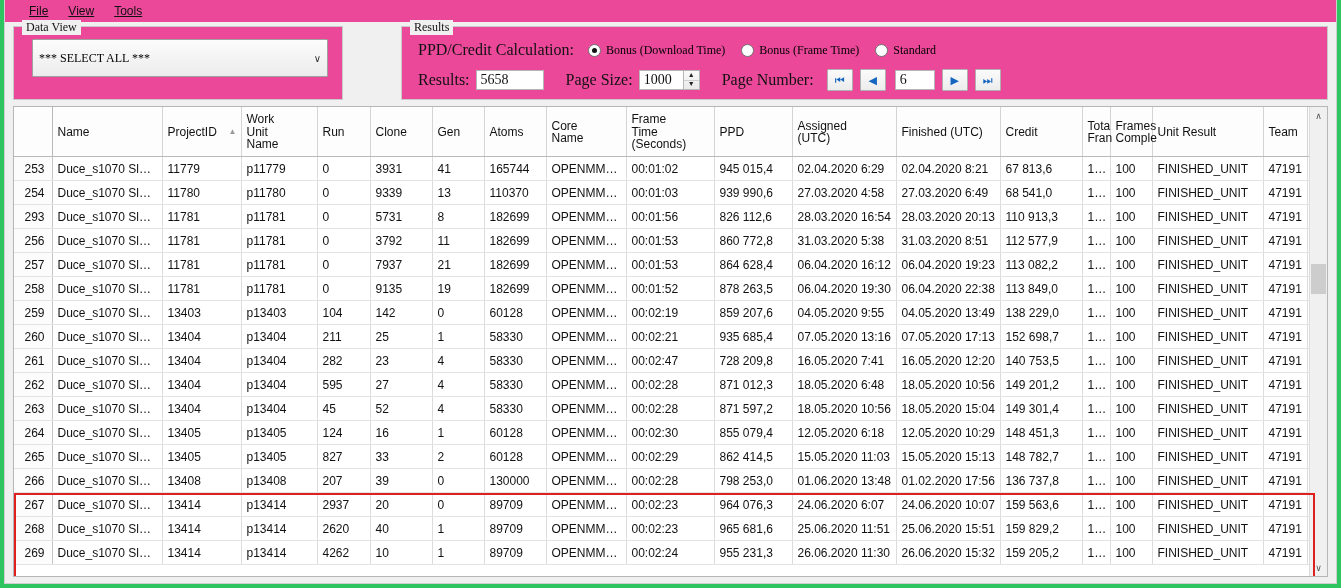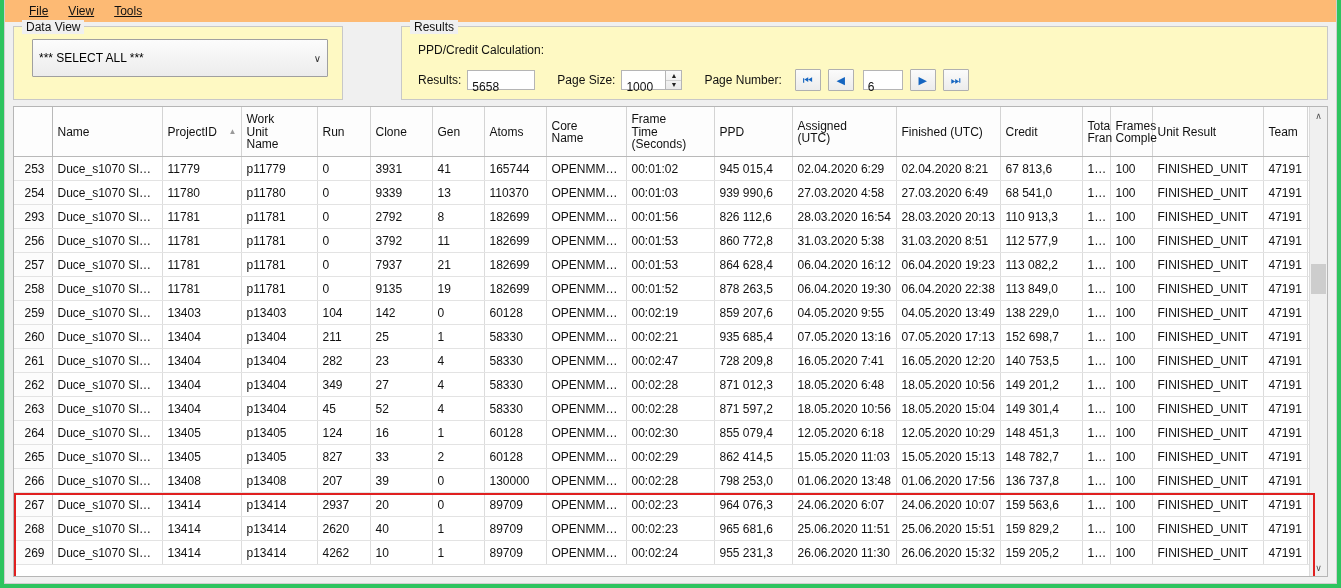--- a/index.html
+++ b/index.html
@@ -45,27 +45,27 @@
   .glyph-max{display:block;width:11px;height:10px;border:1.6px solid #111;}
   .glyph-close{display:block;font-size:14px;line-height:1;color:#fff;font-family:"DejaVu Sans",sans-serif;}
 
   
   .client{
     margin:0 4px 4px 4px;flex:1 1 auto;
     background:#f0f0f0;display:flex;flex-direction:column;min-height:0;
     border:1px solid #cfcfcf;border-top:none;
   }
   
-  .menubar{height:22px;flex:0 0 22px;display:flex;align-items:center;padding-left:14px;background:#fdba74;}
+  .menubar{height:22px;flex:0 0 22px;display:flex;align-items:center;padding-left:14px;background:#ec4899;}
   .menu-item{padding:2px 10px;font-size:12px;color:#111;}
   .menu-item u{text-decoration:underline;}
 
   
   .panels{display:flex;padding:4px 8px 6px 8px;gap:10px;flex:0 0 auto;}
-  .gb{position:relative;border:1px solid #c8c8c8;padding:12px 10px 8px 10px;background:#fef9c3;}
+  .gb{position:relative;border:1px solid #c8c8c8;padding:12px 10px 8px 10px;background:#ec4899;font-family:Liberation Serif, serif;}
   .gb>.gb-title{
     position:absolute;top:-7px;left:8px;background:#f0f0f0;padding:0 4px;font-size:12px;color:#111;
   }
   .gb-dataview{width:330px;box-sizing:border-box;}
   .gb-results{flex:1 1 auto;box-sizing:border-box;margin-left:48px;}
 
   .btn-row{display:flex;gap:9px;margin:4px 0 6px 8px;}
   .btn{
     width:100px;height:22px;line-height:20px;text-align:center;font-size:12px;
     background:linear-gradient(#fbfbfb,#eaeaea);border:1px solid #a9a9a9;color:#111;
@@ -76,33 +76,33 @@
     margin-left:8px;width:296px;height:38px;box-sizing:border-box;
     background:linear-gradient(#fcfcfc,#ececec);border:1px solid #a0a0a0;
     display:flex;align-items:center;padding:0 6px;font-size:12px;border-radius:1px;
   }
   .combo .cval{flex:1 1 auto;}
   .combo .carr{font-size:10px;color:#333;}
 
   
   .res-line{display:flex;align-items:center;height:22px;margin-left:6px;}
   .res-line.second{margin-top:8px;}
-  .res-label{font-size:12px;color:#111;margin-right:6px;}
+  .res-label{font-size:16px;color:#111;margin-right:6px;}
   .radio-grp{display:flex;align-items:center;gap:16px;margin-left:8px;}
   .radio{display:flex;align-items:center;gap:5px;font-size:12px;}
   .radio .dot{
     width:13px;height:13px;border-radius:50%;border:1px solid #707070;background:#fff;
     display:inline-block;position:relative;box-sizing:border-box;
   }
   .radio.on .dot::after{
     content:"";position:absolute;left:3px;top:3px;width:5px;height:5px;border-radius:50%;background:#111;
   }
   .txtbox{
     height:20px;box-sizing:border-box;border:1px solid #b5b5b5;background:#fff;
-    font-size:12px;padding:7px 4px;line-height:18px;color:#111;
+    font-size:14px;padding:0 4px;line-height:18px;color:#111;
   }
   .tb-results{width:68px;}
   .tb-pagesize{width:44px;border-right:none;}
   .spin{
     width:17px;height:20px;box-sizing:border-box;border:1px solid #b5b5b5;
     background:linear-gradient(#fafafa,#e9e9e9);display:flex;flex-direction:column;
   }
   .spin span{flex:1;display:flex;align-items:center;justify-content:center;font-size:7px;color:#222;line-height:1;}
   .spin span:first-child{border-bottom:1px solid #cfcfcf;}
   .tb-page{width:40px;}
@@ -172,20 +172,34 @@
           <span class="cval">*** SELECT ALL ***</span>
           <span class="carr">∨</span>
         </div>
       </div>
 
       <div class="gb gb-results">
         <span class="gb-title">Results</span>
 
         <div class="res-line">
           <span class="res-label">PPD/Credit Calculation:</span>
+          <div class="radio-grp">
+            <label class="radio on">
+              <span class="dot"></span>
+              <span>Bonus (Download Time)</span>
+            </label>
+            <label class="radio">
+              <span class="dot"></span>
+              <span>Bonus (Frame Time)</span>
+            </label>
+            <label class="radio">
+              <span class="dot"></span>
+              <span>Standard</span>
+            </label>
+          </div>
         </div>
 
         <div class="res-line second">
           <span class="res-label">Results:</span>
           <div class="txtbox tb-results">5658</div>
 
           <span class="res-label" style="margin-left:22px">Page Size:</span>
           <div class="txtbox tb-pagesize">1000</div>
           <div class="spin">
             <span>▲</span>
@@ -299,21 +313,21 @@
                 <td>FINISHED_UNIT</td>
                 <td>47191</td>
                 <td>Duce-HK</td>
               </tr>
               <tr>
                 <td class="rownum">293</td>
                 <td>Duce_s1070 Slot 01</td>
                 <td>11781</td>
                 <td>p11781</td>
                 <td>0</td>
-                <td>2792</td>
+                <td>5731</td>
                 <td>8</td>
                 <td>182699</td>
                 <td>OPENMM_22</td>
                 <td>00:01:56</td>
                 <td>826 112,6</td>
                 <td>28.03.2020 16:54</td>
                 <td>28.03.2020 20:13</td>
                 <td>110 913,3</td>
                 <td>100</td>
                 <td>100</td>
@@ -445,21 +459,21 @@
                 <td>100</td>
                 <td>FINISHED_UNIT</td>
                 <td>47191</td>
                 <td>Duce-HK</td>
               </tr>
               <tr>
                 <td class="rownum">262</td>
                 <td>Duce_s1070 Slot 01</td>
                 <td>13404</td>
                 <td>p13404</td>
-                <td>349</td>
+                <td>595</td>
                 <td>27</td>
                 <td>4</td>
                 <td>58330</td>
                 <td>OPENMM_22</td>
                 <td>00:02:28</td>
                 <td>871 012,3</td>
                 <td>18.05.2020 6:48</td>
                 <td>18.05.2020 10:56</td>
                 <td>149 201,2</td>
                 <td>100</td>
@@ -537,21 +551,21 @@
                 <td>13408</td>
                 <td>p13408</td>
                 <td>207</td>
                 <td>39</td>
                 <td>0</td>
                 <td>130000</td>
                 <td>OPENMM_22</td>
                 <td>00:02:28</td>
                 <td>798 253,0</td>
                 <td>01.06.2020 13:48</td>
-                <td>01.06.2020 17:56</td>
+                <td>01.02.2020 17:56</td>
                 <td>136 737,8</td>
                 <td>100</td>
                 <td>100</td>
                 <td>FINISHED_UNIT</td>
                 <td>47191</td>
                 <td>Duce-HK</td>
               </tr>
               <tr>
                 <td class="rownum">267</td>
                 <td>Duce_s1070 Slot 01</td>

